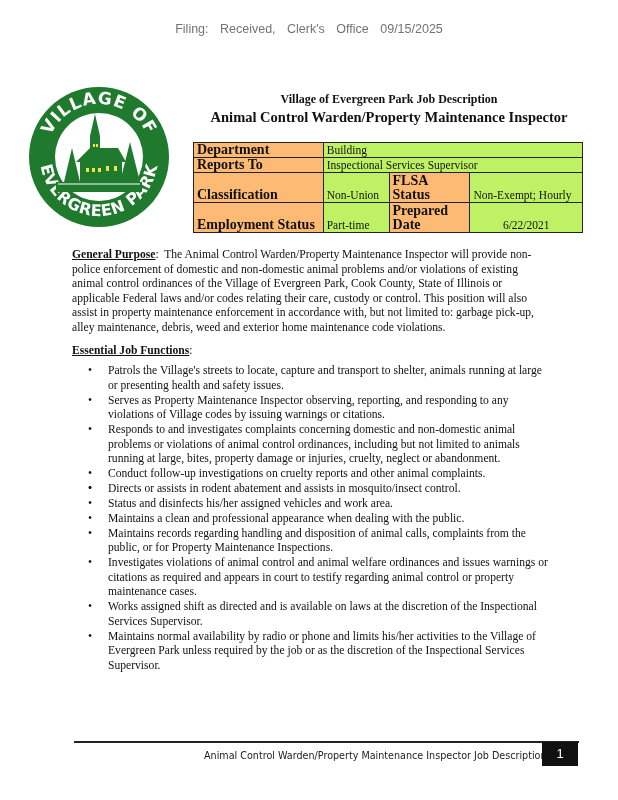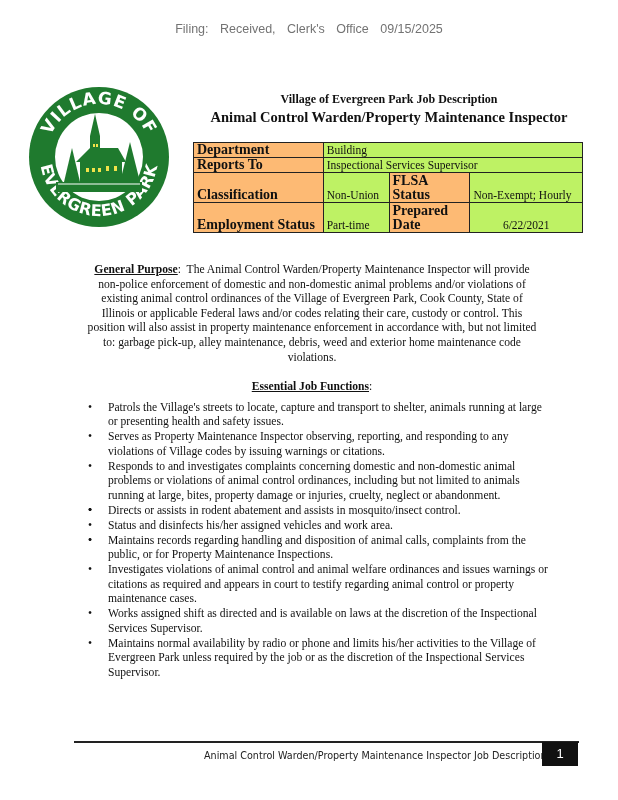--- a/index.html
+++ b/index.html
@@ -16,21 +16,21 @@
   .title-main { font-family: "Liberation Serif", serif; font-weight: bold; font-size: 12px; line-height: 20px; }
   .title-sub { font-family: "Liberation Serif", serif; font-weight: bold; font-size: 14.5px; line-height: 17px; text-align: center; }
   table.info {
     position: absolute; left: 193px; top: 142px; width: 390px; border-collapse: collapse;
     font-family: "Liberation Serif", serif; font-size: 11.5px;
   }
   table.info td { border: 1px solid #222; padding: 0 3px; line-height: 14px; vertical-align: bottom; }
   table.info td.lbl { background: #fdba74; font-weight: bold; font-size: 14px; }
   table.info td.val { background: #bef264; margin-left: 14px; }
   .content { position: absolute; left: 72px; top: 248px; width: 480px; font-family: "Liberation Serif", serif; font-size: 11.6px; line-height: 14.6px; }
-  .content p { margin: 15px; text-align: center; }
+  .content p { margin: 0; }
   .hdr { font-weight: bold; text-decoration: underline; }
   .section-title { margin-top: 8px !important; margin-bottom: 6px !important; }
   ul.funcs { list-style: none; margin: 0; padding: 0; }
   ul.funcs li { position: relative; padding-left: 36px; margin-bottom: 0.3px; }
   ul.funcs li .bullet { position: absolute; left: 16px; top: 0; }
   .footer-line { position: absolute; left: 74px; top: 741px; width: 505px; height: 2px; background: #222; }
   .footer-text { position: absolute; left: 204px; top: 750px; font-family: "DejaVu Sans", sans-serif; font-size: 9.6px; color: #222; }
   .page-box { position: absolute; left: 542px; top: 742px; width: 36px; height: 24px; background: #111; color: #fff;
     font-family: "Liberation Sans", sans-serif; font-size: 13px; text-align: center; line-height: 24px; }
 </style>
@@ -109,25 +109,25 @@
   <p>
     <span class="hdr">General Purpose</span><span>:&nbsp; </span><span>The Animal Control Warden/Property Maintenance Inspector will provide non-police enforcement of domestic and non-domestic animal problems and/or violations of existing animal control ordinances of the Village of Evergreen Park, Cook County, State of Illinois or applicable Federal laws and/or codes relating their care, custody or control.  This position will also assist in property maintenance enforcement in accordance with, but not limited to: garbage pick-up, alley maintenance, debris, weed and exterior home maintenance code violations.</span>
   </p>
   <p class="section-title">
     <span class="hdr">Essential Job Functions</span><span>:</span>
   </p>
   <ul class="funcs">
     <li><span class="bullet">•</span><span>Patrols the Village's streets to locate, capture and transport to shelter, animals running at large or presenting health and safety issues.</span></li>
     <li><span class="bullet">•</span><span>Serves as Property Maintenance Inspector observing, reporting, and responding to any violations of Village codes by issuing warnings or citations.</span></li>
     <li><span class="bullet">•</span><span>Responds to and investigates complaints concerning domestic and non-domestic animal problems or violations of animal control ordinances, including but not limited to animals running at large, bites, property damage or injuries, cruelty, neglect or abandonment.</span></li>
-    <li><span class="bullet">•</span></li>
+    <li><span class="bullet">•</span><span>Conduct follow-up investigations on cruelty reports and other animal complaints.</span></li>
     <li><span class="bullet">•</span></li>
     <li><span class="bullet">•</span><span>Directs or assists in rodent abatement and assists in mosquito/insect control.</span></li>
     <li><span class="bullet">•</span><span>Status and disinfects his/her assigned vehicles and work area.</span></li>
-    <li><span class="bullet">•</span></li>
+    <li><span class="bullet">•</span><span>Maintains a clean and professional appearance when dealing with the public.</span></li>
     <li><span class="bullet">•</span><span>Maintains records regarding handling and disposition of animal calls, complaints from the public, or for Property Maintenance Inspections.</span></li>
     <li><span class="bullet">•</span><span>Investigates violations of animal control and animal welfare ordinances and issues warnings or citations as required and appears in court to testify regarding animal control or property maintenance cases.</span></li>
     <li><span class="bullet">•</span><span>Works assigned shift as directed and is available on laws at the discretion of the Inspectional Services Supervisor.</span></li>
     <li><span class="bullet">•</span><span>Maintains normal availability by radio or phone and limits his/her activities to the Village of Evergreen Park unless required by the job or as the discretion of the Inspectional Services Supervisor.</span></li>
   </ul>
 </div>
 
 <div class="footer-line"></div>
 <div class="footer-text">Animal Control Warden/Property Maintenance Inspector Job Description</div>
 <div class="page-box">1</div>

